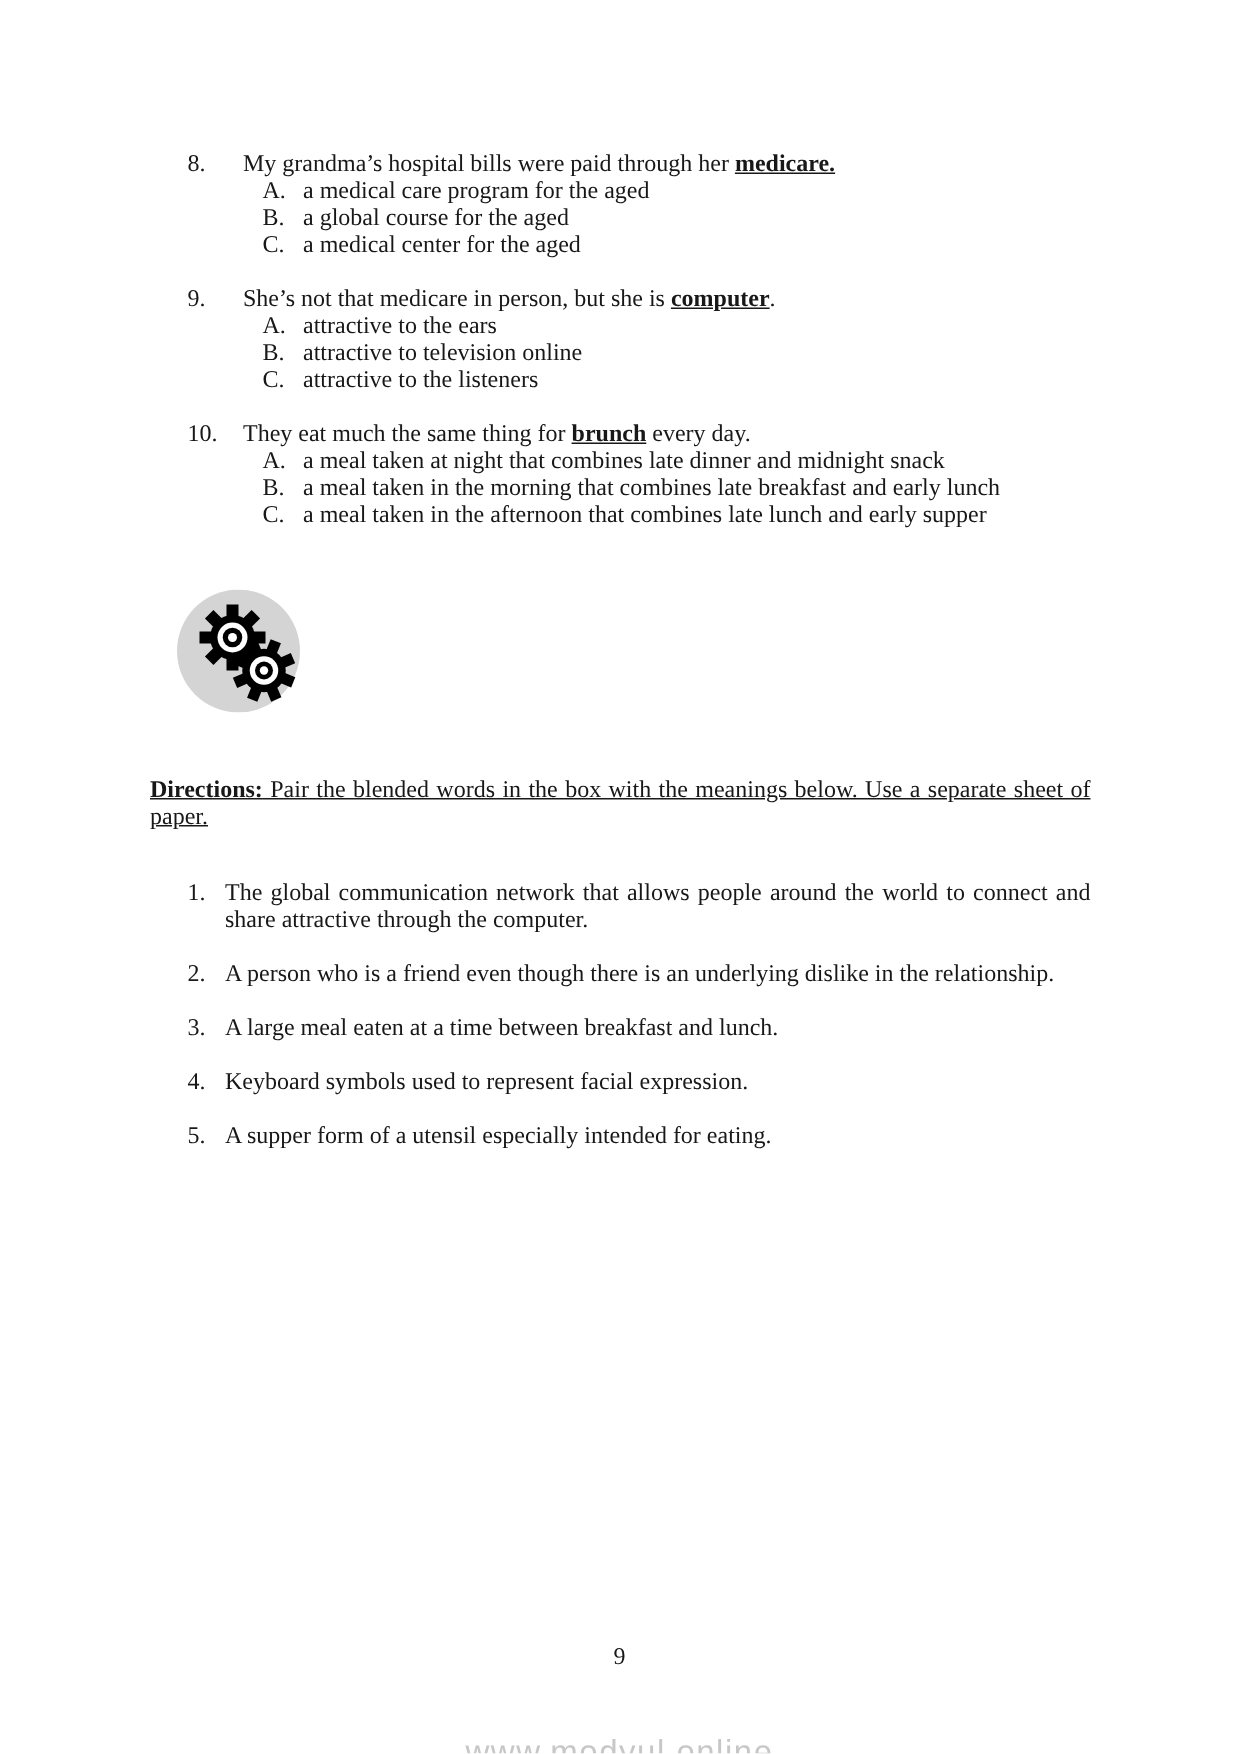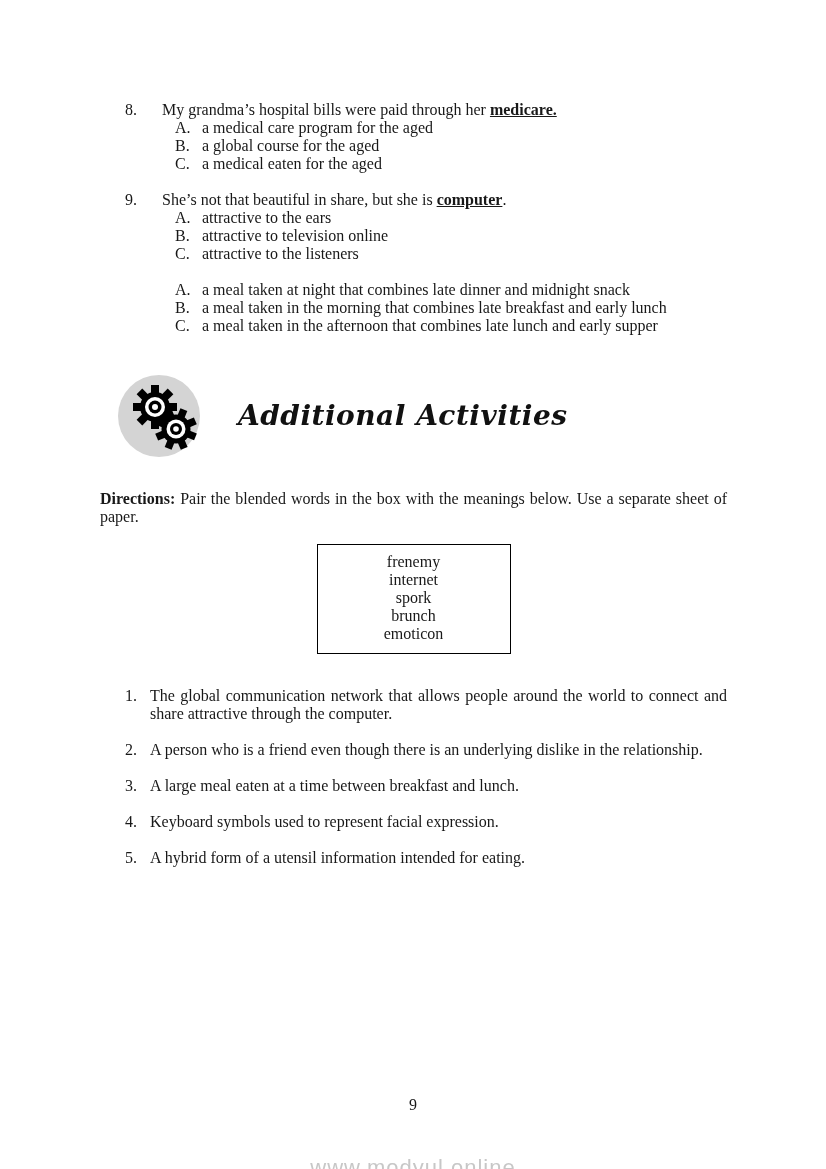--- a/index.html
+++ b/index.html
@@ -22,21 +22,21 @@
   .justify{text-align:justify;}
   
   .section-row{display:flex;align-items:center;height:82px;margin-top:40px;margin-left:18px;}
   .section-icon{width:82px;height:82px;flex:none;}
   .section-title{
     font-family:"DejaVu Serif","Liberation Serif",serif;
     font-weight:bold;font-style:italic;font-size:28px;line-height:30px;
     margin-left:38px;letter-spacing:0.5px;color:#111;
   }
   
-  .directions{margin-top:33px;text-align:justify;}
+  .directions{margin-top:43px;text-align:justify;text-decoration:underline;}
   .directions .dlabel{font-weight:bold;}
   
   .word-box{
     width:192px;margin:18px auto 0;border:1.5px solid #000;
     text-align:center;padding:8px 0 10px;
   }
   
   .list{margin-top:33px;}
   .list-item{display:flex;margin-left:25px;margin-bottom:18px;}
   .list-num{width:25px;flex:none;}
@@ -64,47 +64,51 @@
         <div class="option">
           <span class="oletter">A.</span>
           <span class="otext">a medical care program for the aged</span>
         </div>
         <div class="option">
           <span class="oletter">B.</span>
           <span class="otext">a global course for the aged</span>
         </div>
         <div class="option">
           <span class="oletter">C.</span>
-          <span class="otext">a medical eaten for the aged</span>
+          <span class="otext">a medical center for the aged</span>
         </div>
       </div>
     </div>
 
     <div class="question">
       <div class="qline">
         <span class="qnum">9.</span>
-        <span class="qtext"><span>She’s not that beautiful in share, but she is </span><span class="kw">computer</span><span>.</span></span>
+        <span class="qtext"><span>She’s not that medicare in person, but she is </span><span class="kw">computer</span><span>.</span></span>
       </div>
       <div class="options">
         <div class="option">
           <span class="oletter">A.</span>
           <span class="otext">attractive to the ears</span>
         </div>
         <div class="option">
           <span class="oletter">B.</span>
           <span class="otext">attractive to television online</span>
         </div>
         <div class="option">
           <span class="oletter">C.</span>
           <span class="otext">attractive to the listeners</span>
         </div>
       </div>
     </div>
 
     <div class="question">
+      <div class="qline">
+        <span class="qnum">10.</span>
+        <span class="qtext"><span>They eat much the same thing for </span><span class="kw">brunch</span><span> every day.</span></span>
+      </div>
       <div class="options">
         <div class="option">
           <span class="oletter">A.</span>
           <span class="otext justify">a meal taken at night that combines late dinner and midnight snack</span>
         </div>
         <div class="option">
           <span class="oletter">B.</span>
           <span class="otext justify">a meal taken in the morning that combines late breakfast and early lunch</span>
         </div>
         <div class="option">
@@ -145,53 +149,45 @@
               <rect x="-3.7" y="-21" width="7.4" height="9.5" transform="rotate(292)"></rect>
               <rect x="-3.7" y="-21" width="7.4" height="9.5" transform="rotate(337)"></rect>
             </g>
             <circle r="14.5" fill="#000000"></circle>
             <circle r="9.5" fill="#ffffff"></circle>
             <circle r="6" fill="#000000"></circle>
             <circle r="2.8" fill="#ffffff"></circle>
           </g>
         </svg>
       </span>
-      <span class="section-title">Additional Activities</span>
     </div>
 
     <div class="directions"><span class="dlabel">Directions:</span><span> Pair the blended words in the box with the meanings below. Use a separate sheet of paper.</span></div>
 
-    <div class="word-box">
-      <div>frenemy</div>
-      <div>internet</div>
-      <div>spork</div>
-      <div>brunch</div>
-      <div>emoticon</div>
-    </div>
 
     <div class="list">
       <div class="list-item">
         <span class="list-num">1.</span>
         <span class="list-text">The global communication network that allows people around the world to connect and share attractive through the computer.</span>
       </div>
       <div class="list-item">
         <span class="list-num">2.</span>
         <span class="list-text">A person who is a friend even though there is an underlying dislike in the relationship.</span>
       </div>
       <div class="list-item">
         <span class="list-num">3.</span>
         <span class="list-text">A large meal eaten at a time between breakfast and lunch.</span>
       </div>
       <div class="list-item">
         <span class="list-num">4.</span>
         <span class="list-text">Keyboard symbols used to represent facial expression.</span>
       </div>
       <div class="list-item">
         <span class="list-num">5.</span>
-        <span class="list-text">A hybrid form of a utensil information intended for eating.</span>
+        <span class="list-text">A supper form of a utensil especially intended for eating.</span>
       </div>
     </div>
 
   </div>
 
   <div class="page-number">9</div>
   <div class="watermark">www.modyul.online</div>
 </div>
 
 </body></html>

